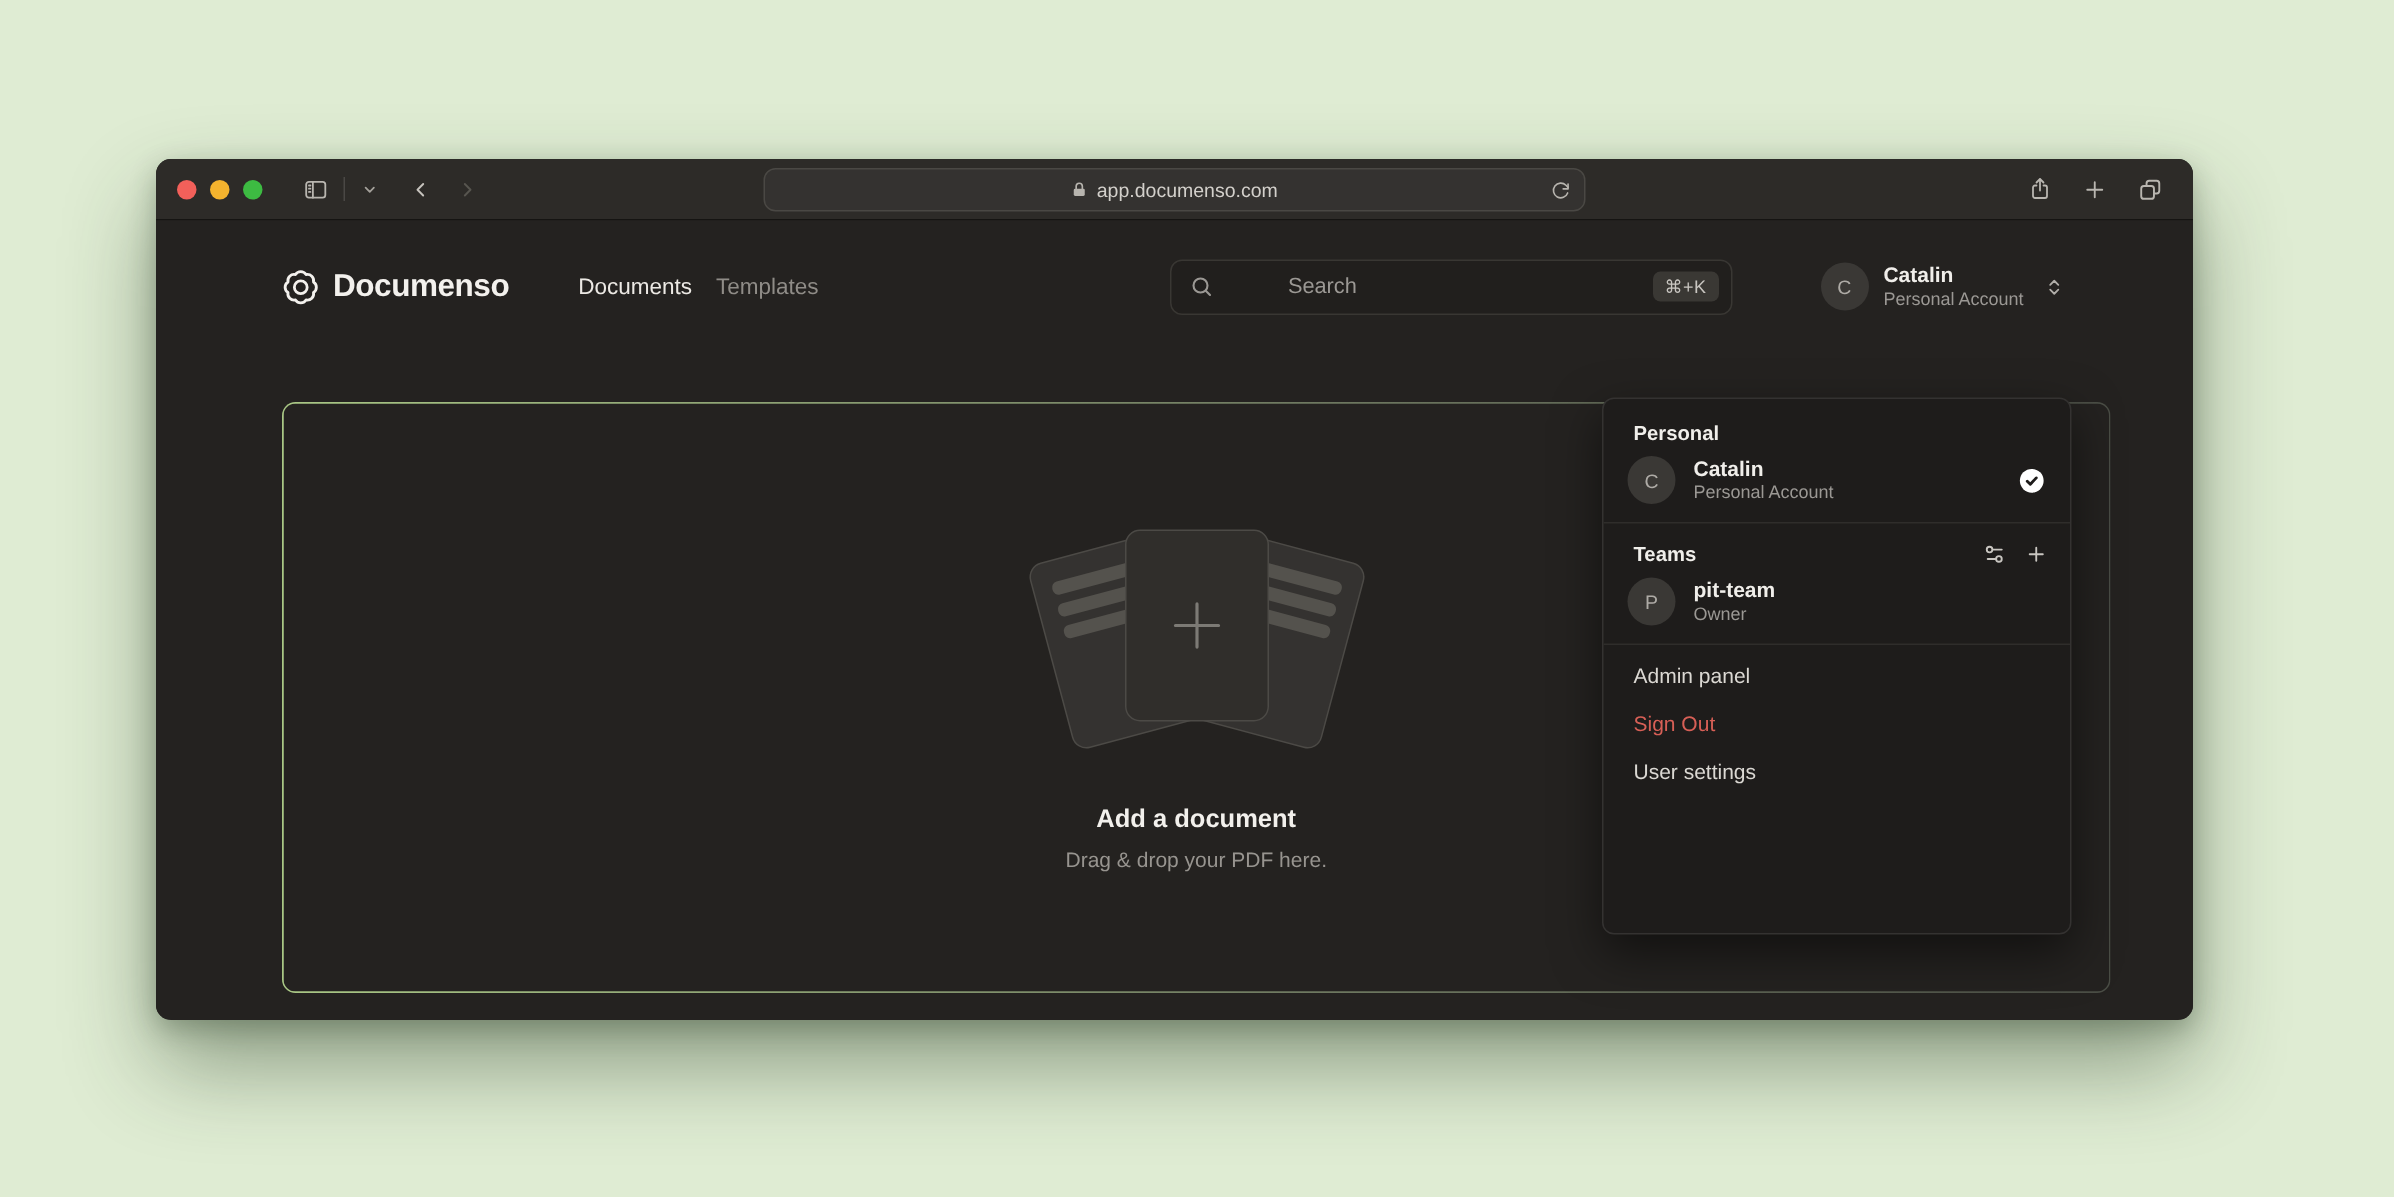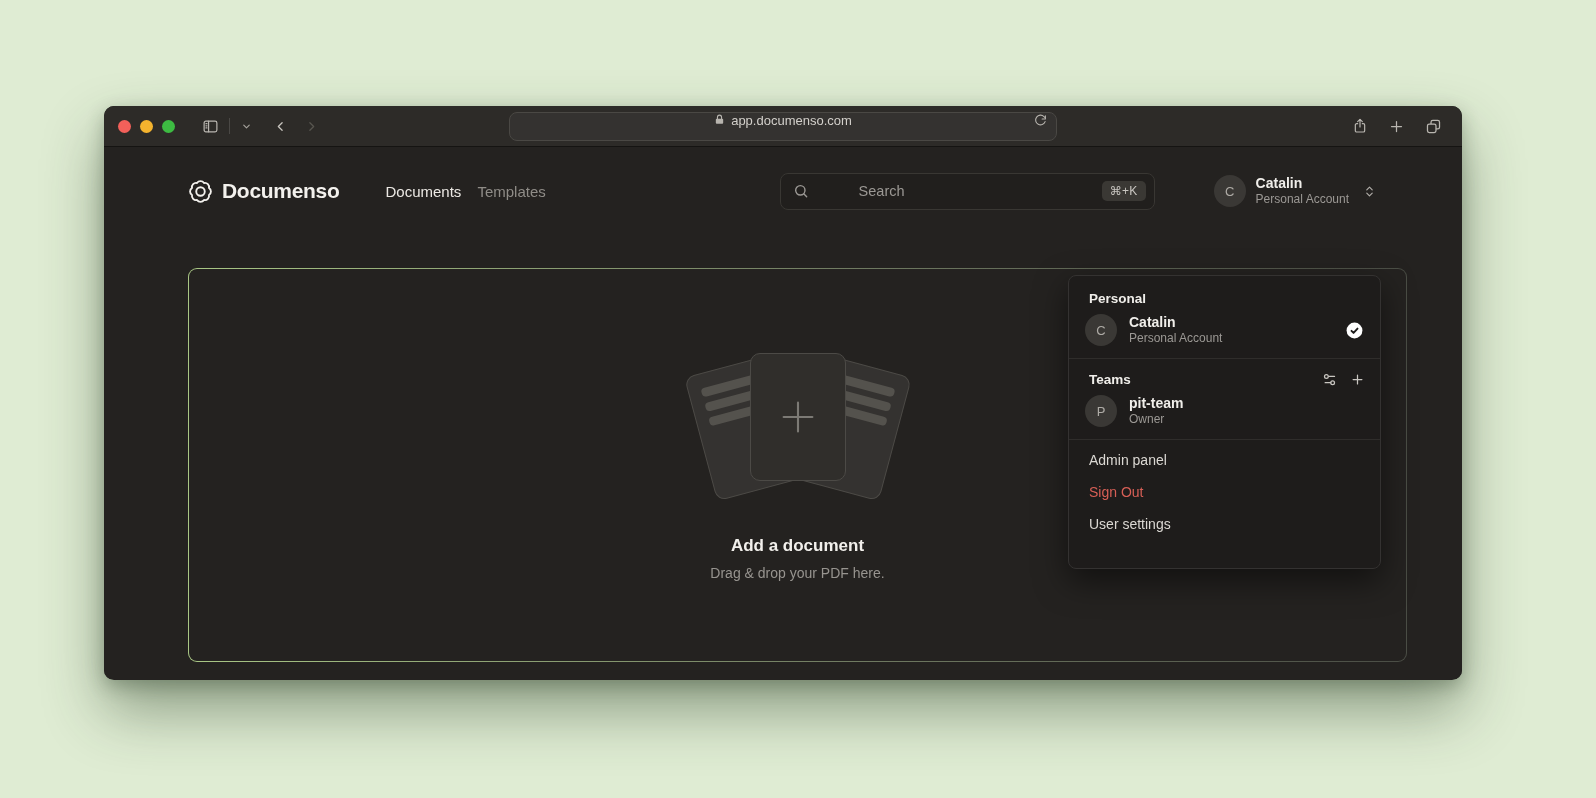--- a/index.html
+++ b/index.html
@@ -30,21 +30,21 @@
   .tool-ic svg { display:block; }
   .tb-sep { width:1px; height:16px; background:#4a4845; margin:0 9px; }
   .chev-sm { color:#a3a09a; margin-left:2px; }
   .nav-back { margin-left:22px; color:#c6c3bd; }
   .nav-fwd { margin-left:18px; color:#57554f; }
 
   .urlbar {
     position:absolute; left:50%; top:6px; transform:translateX(-50%);
     width:548px; height:29px; border-radius:8px;
     background:#343230; border:1px solid #4a4844;
-    display:flex; align-items:flex-start; justify-content:center;
+    display:flex; align-items:center; justify-content:center;
     color:#d3d0cb; font-size:13px;
   }
   .urlbar .lock { color:#b7b4ae; margin-right:6px; display:flex; }
   .urlbar .reload { position:absolute; right:9px; color:#b7b4ae; display:flex; }
 
   .tb-right { margin-left:auto; display:flex; align-items:center; gap:21px; padding-right:6px; }
 
   
   .app { position:relative; height:532px; background:#242220; }
 
@@ -109,21 +109,21 @@
   .bar:first-child { margin-top:14px; }
   .bar.b2 { margin-right:26px; }
   .side-r .bar.b2 { margin-right:12px; margin-left:26px; }
   .plus-glyph { color:#7c7a75; display:flex; }
 
   .dz-title { margin-top:33px; color:#f2f0ec; font-size:17px; font-weight:700; }
   .dz-sub   { margin-top:9px; color:#97948f; font-size:14px; }
 
   
   .dropdown {
-    position:absolute; left:964px; top:128px; width:313px; height:294px;
+    position:absolute; left:964px; top:118px; width:313px; height:358px;
     background:#1e1c1b; border:1px solid #343231; border-radius:8px;
     box-shadow:0 12px 32px rgba(0,0,0,.5); z-index:10;
     padding-top:6px;
   }
   .dd-label { color:#f0eeea; font-size:13.5px; font-weight:700; padding:9px 20px 2px; }
   .dd-row { display:flex; align-items:center; gap:12px; padding:6px 16px 8px; }
   .dd-row .dd-name { color:#f0eeea; font-size:14px; font-weight:600; line-height:17px; }
   .dd-row .dd-sub  { color:#9b9894; font-size:12px; line-height:15px; }
   .dd-check { margin-left:auto; display:flex; }
   .dd-divider { height:1px; background:#2f2d2b; margin:4px 0; }

